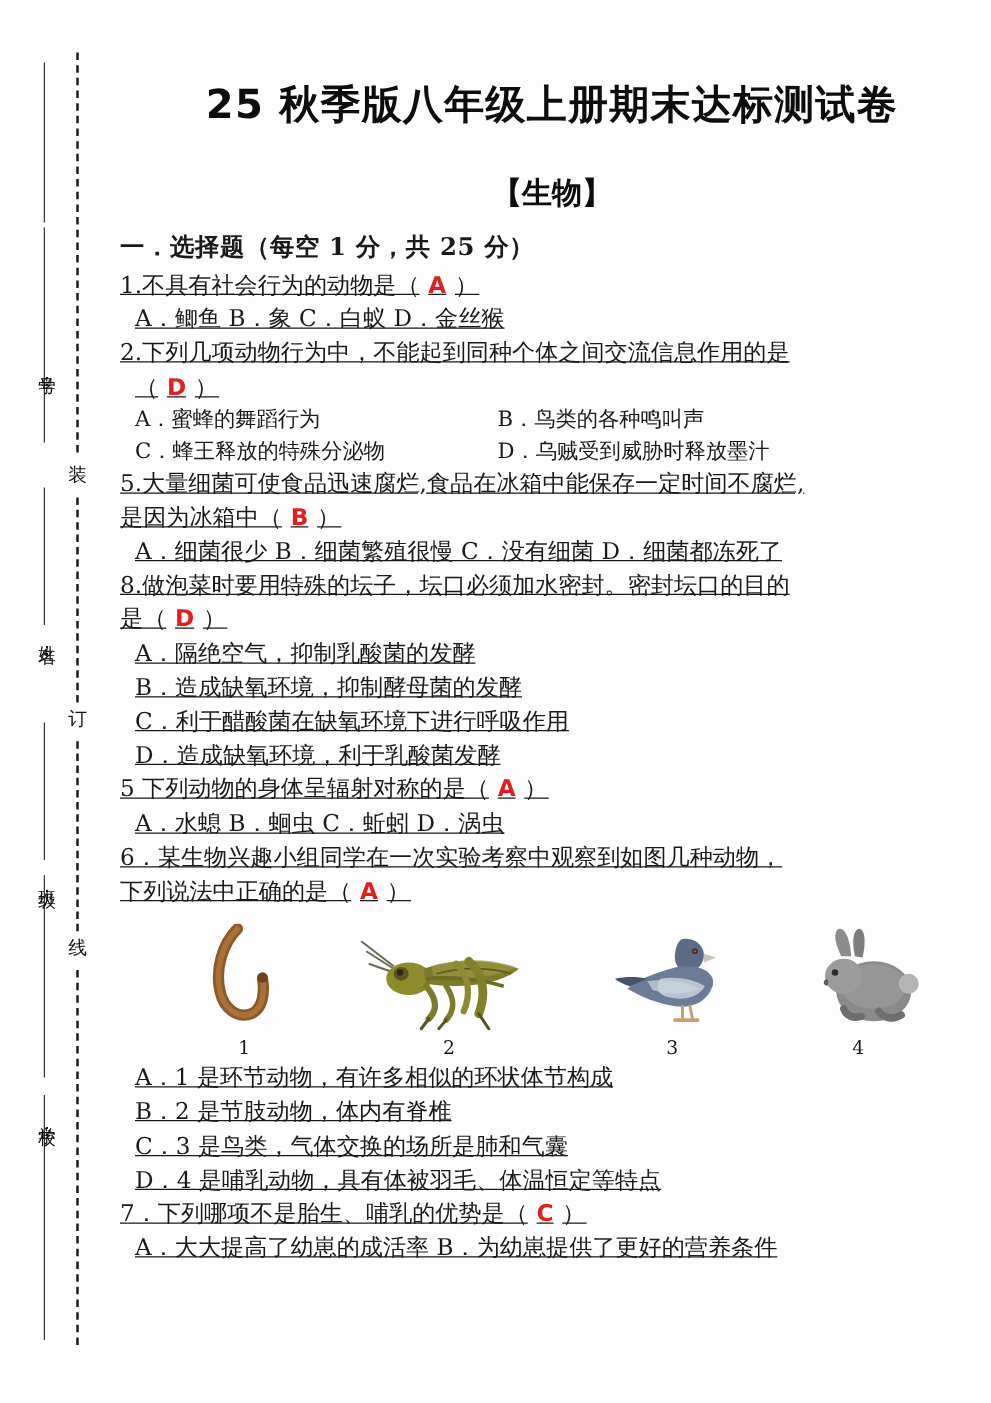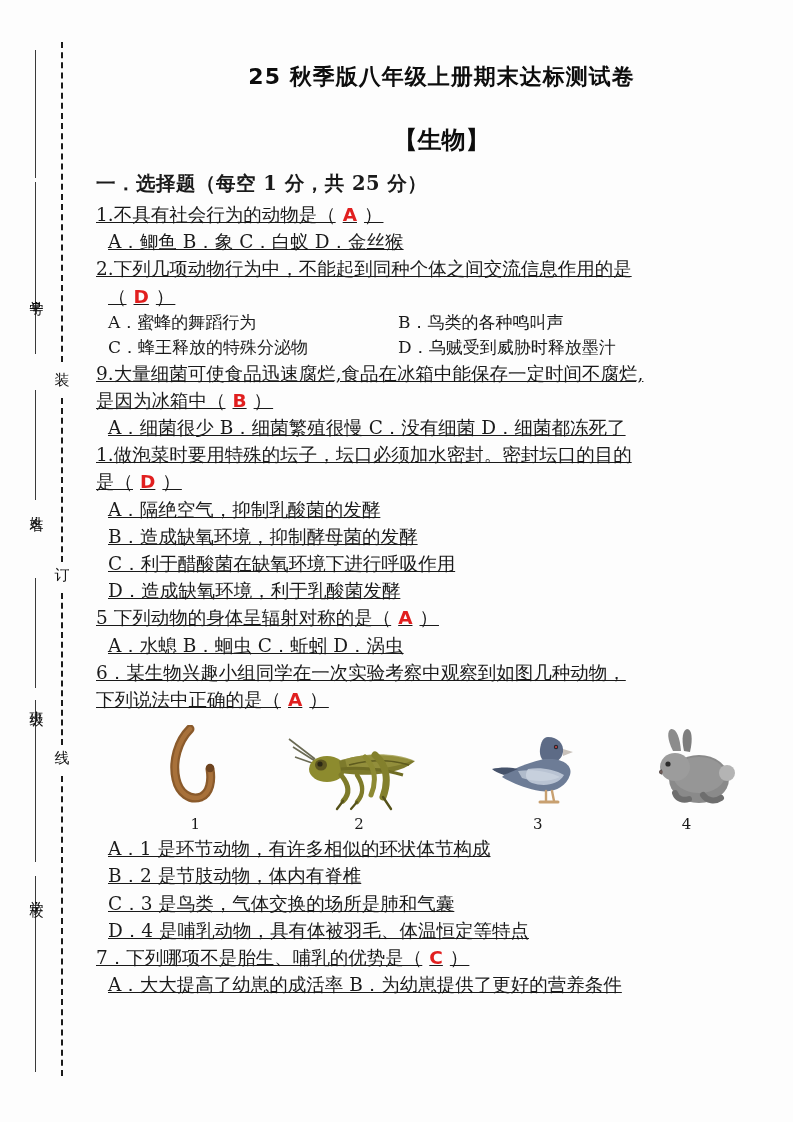--- a/index.html
+++ b/index.html
@@ -68,21 +68,21 @@
     left: 90px;
     top: 0;
     width: 703px;
     height: 1122px;
   }
   #title-block {
     padding-top: 62px;
     text-align: center;
   }
   #paper-title {
-    font-size: 22px;
+    font-size: 32px;
     font-weight: bold;
     letter-spacing: 1px;
     font-family: "DejaVu Sans", "Liberation Sans", sans-serif;
     color: #0d0d0d;
   }
   #subject-title {
     margin-top: 32px;
     font-size: 24px;
     font-weight: bold;
     font-family: "DejaVu Serif", "Liberation Serif", serif;
@@ -200,29 +200,29 @@
           <span style="width:290px;">A．蜜蜂的舞蹈行为</span>
           <span>B．鸟类的各种鸣叫声</span>
         </div>
         <div class="opt-row">
           <span style="width:290px;">C．蜂王释放的特殊分泌物</span>
           <span>D．乌贼受到威胁时释放墨汁</span>
         </div>
       </div>
 
       <div>
-        <div class="q-stem">9.大量细菌可使食品迅速腐烂,食品在冰箱中能保存一定时间不腐烂,</div>
+        <div class="q-stem">5.大量细菌可使食品迅速腐烂,食品在冰箱中能保存一定时间不腐烂,</div>
         <div class="q-stem">
           <span>是因为冰箱中（</span><span class="ans">B</span><span class="paren">）</span>
         </div>
         <div class="opt-line" style="padding-left:12px;">A．细菌很少  B．细菌繁殖很慢  C．没有细菌  D．细菌都冻死了</div>
       </div>
 
       <div>
-        <div class="q-stem">1.做泡菜时要用特殊的坛子，坛口必须加水密封。密封坛口的目的</div>
+        <div class="q-stem">8.做泡菜时要用特殊的坛子，坛口必须加水密封。密封坛口的目的</div>
         <div class="q-stem">
           <span>是（</span><span class="ans">D</span><span class="paren">）</span>
         </div>
         <div class="opt-line">A．隔绝空气，抑制乳酸菌的发酵</div>
         <div class="opt-line">B．造成缺氧环境，抑制酵母菌的发酵</div>
         <div class="opt-line">C．利于醋酸菌在缺氧环境下进行呼吸作用</div>
         <div class="opt-line">D．造成缺氧环境，利于乳酸菌发酵</div>
       </div>
 
       <div>

